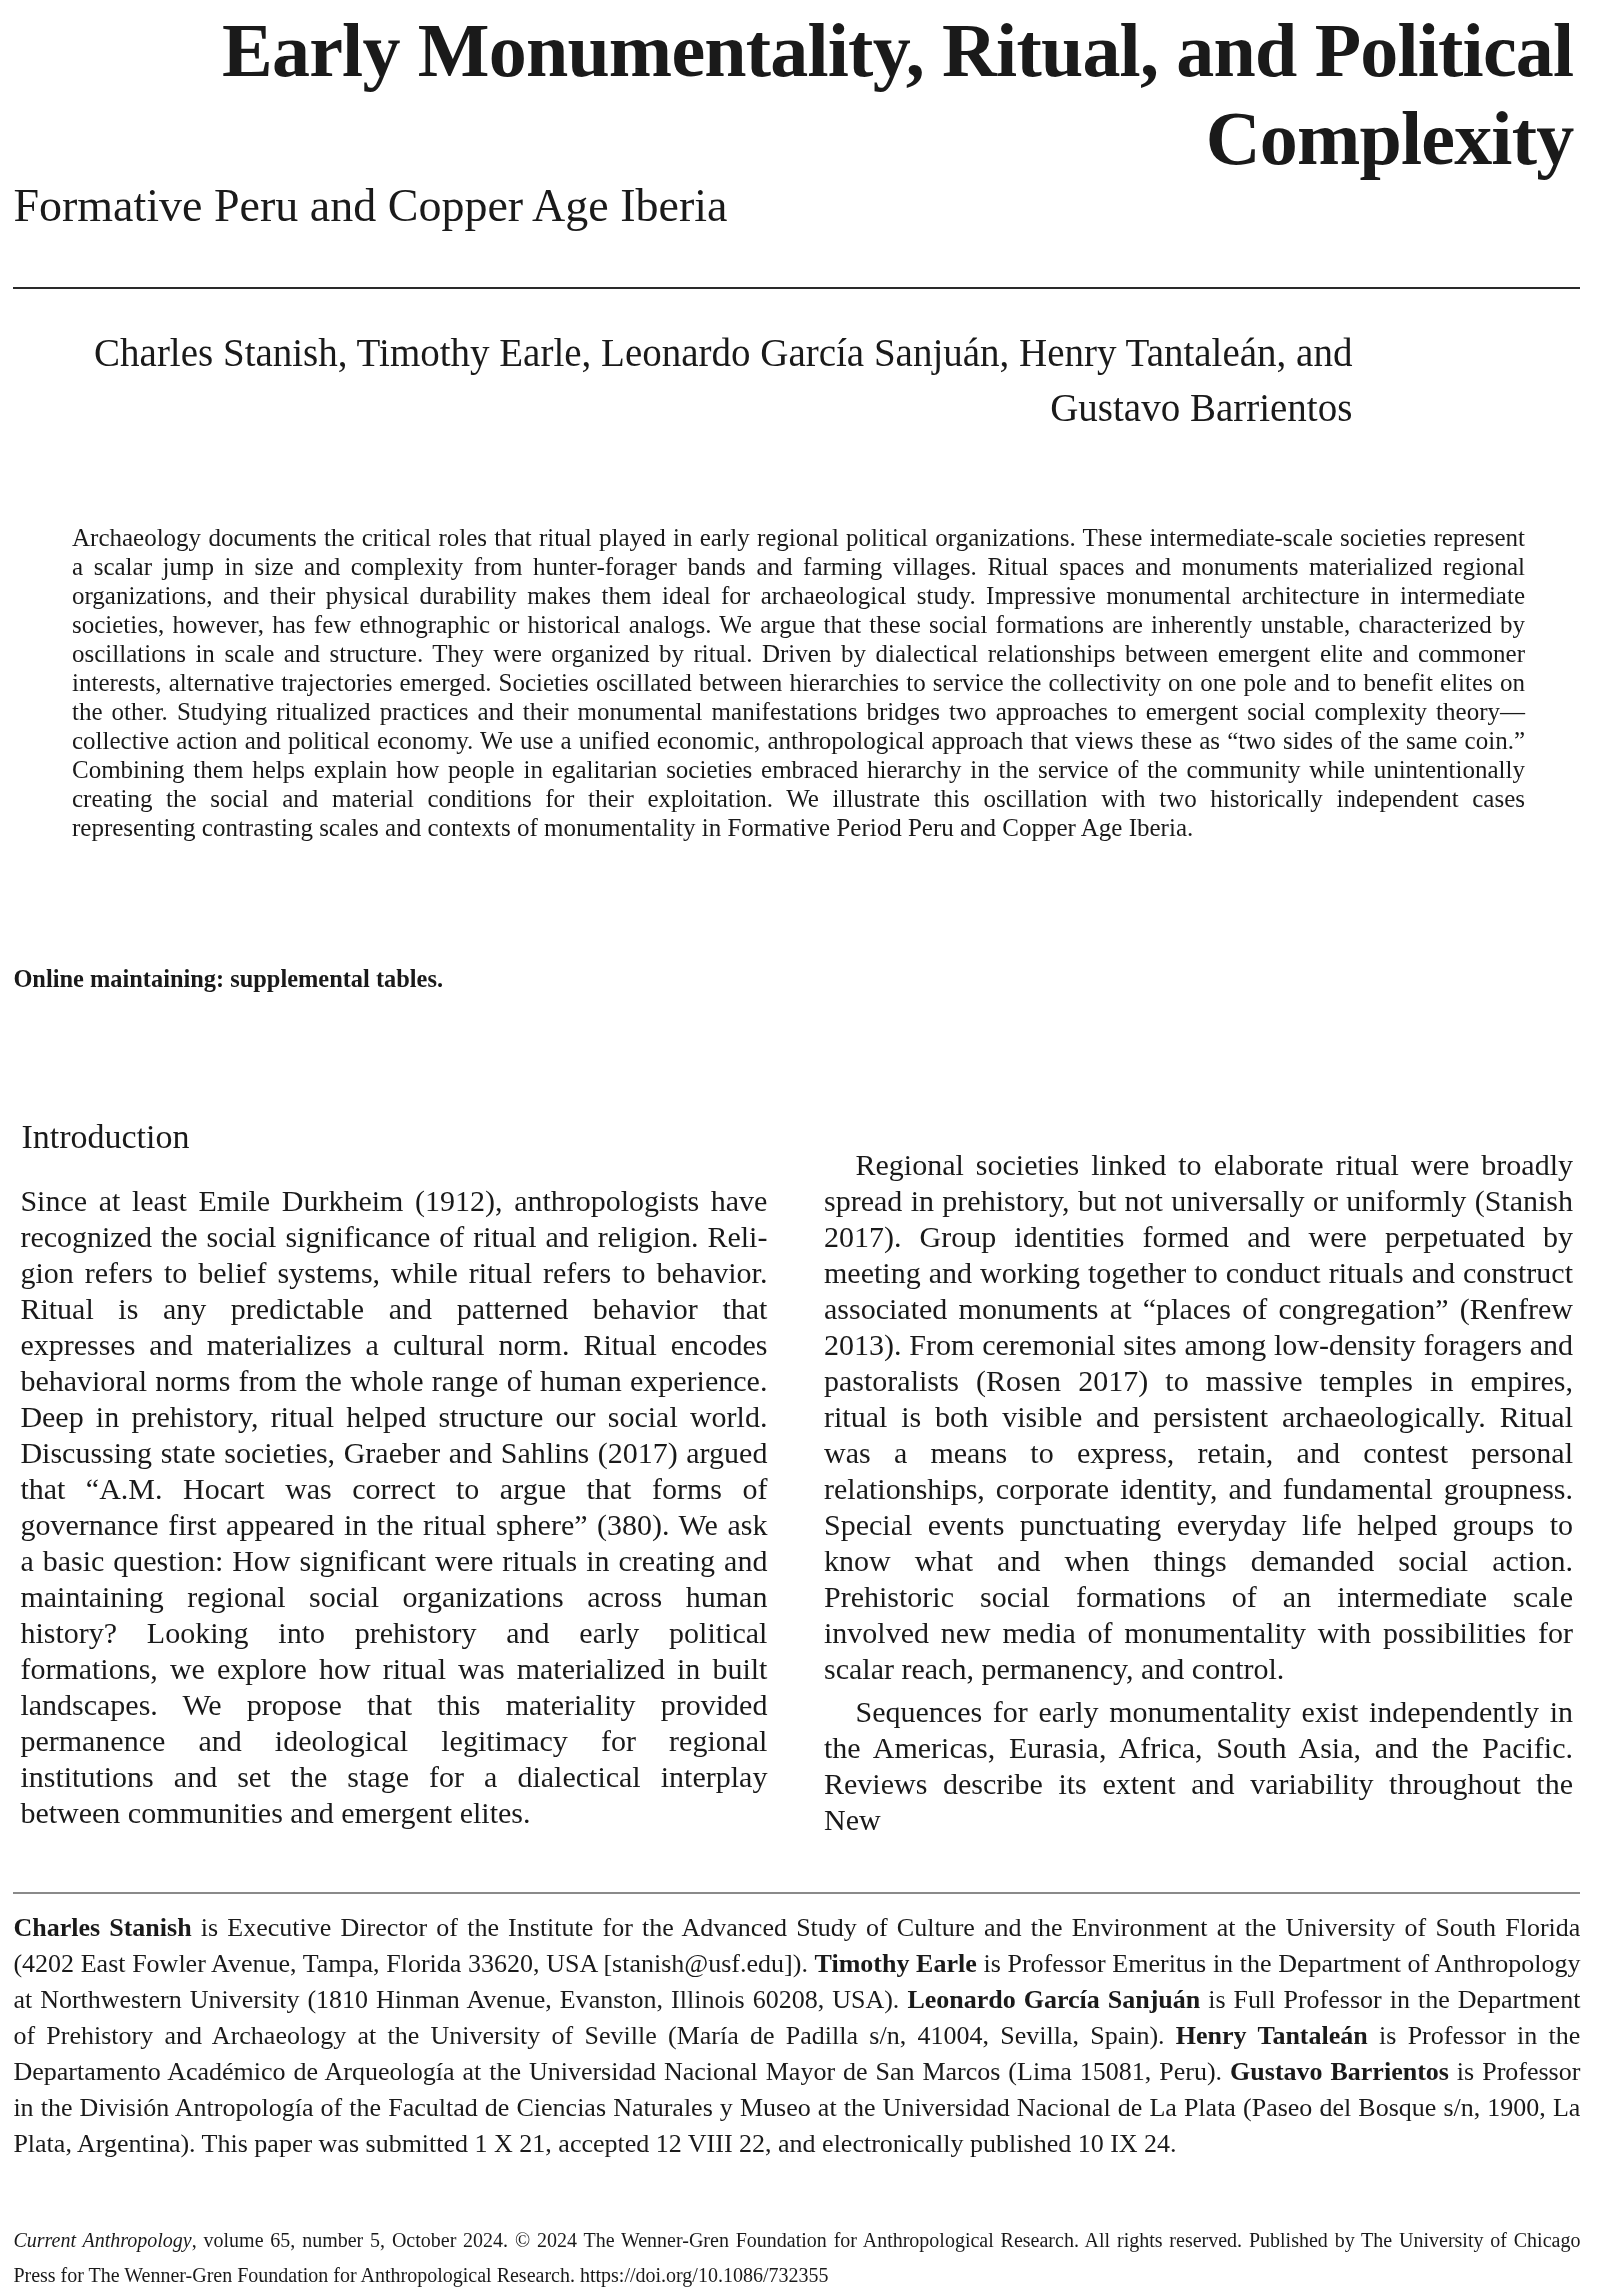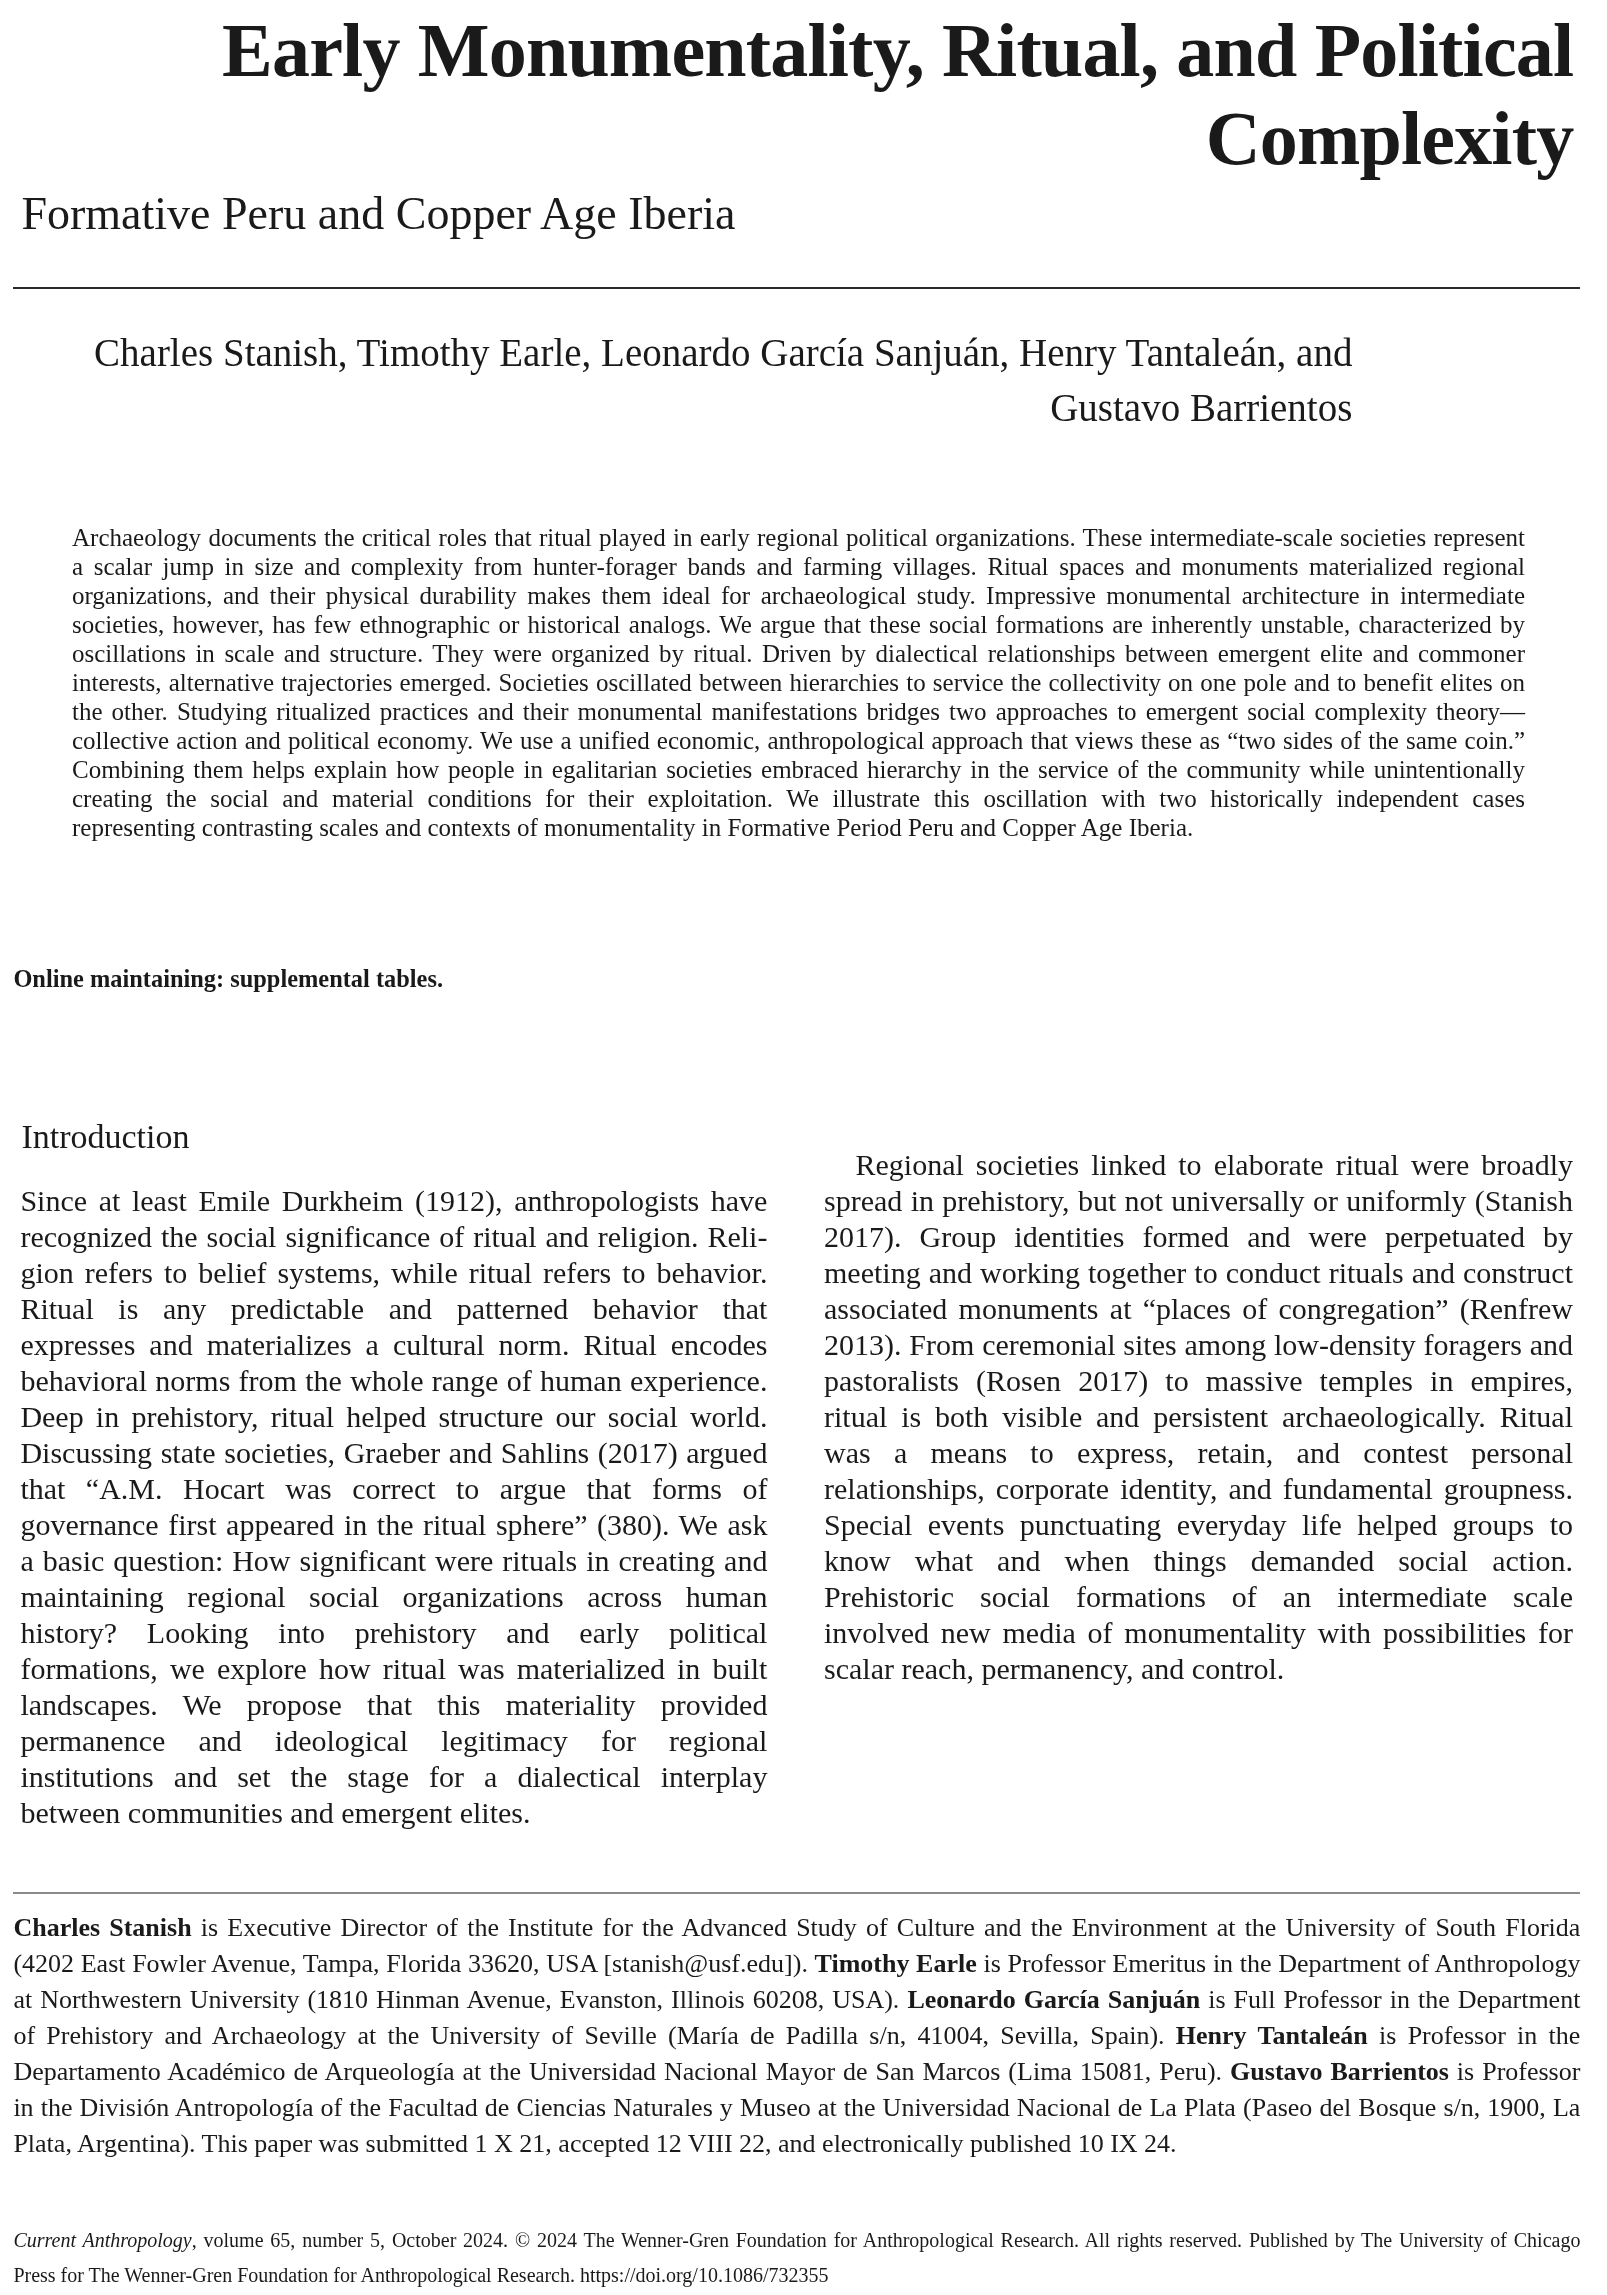--- a/index.html
+++ b/index.html
@@ -8,21 +8,21 @@
     color: #1a1a1a;
     font-family: "Liberation Serif", "DejaVu Serif", serif;
   }
   .abs { position: absolute; text-align: right; }
   .title {
     left: 13.4px; top: 6.3px; width: 1560px;
     font-size: 76px; line-height: 88px; font-weight: bold;
     letter-spacing: -0.8px; margin: 0;
   }
   .subtitle {
-    left: 13.4px; top: 178px; font-size: 46px; line-height: 55px; margin: 8px;
+    left: 13.4px; top: 178px; font-size: 46px; line-height: 55px; margin: 0;
     font-weight: normal;
   }
   .rule-top {
     left: 13.4px; top: 287px; width: 1567px; height: 2.4px; background: #2a2a2a;
   }
   .authors {
     left: 13.4px; top: 325px; width: 1339px;
     font-size: 39px; line-height: 55px;
   }
   .abstract {
@@ -71,20 +71,21 @@
 <div class="abs enh">Online maintaining: supplemental tables.</div>
 
 <h3 class="abs section-heading">Introduction</h3>
 
 <div class="abs col col-left">
   <p>Since at least Emile Durkheim (1912), anthropologists have recognized the social significance of ritual and religion. Reli­gion refers to belief systems, while ritual refers to behavior. Ritual is any predictable and patterned behavior that expresses and materializes a cultural norm. Ritual encodes behavioral norms from the whole range of human experience. Deep in prehistory, ritual helped structure our social world. Discussing state societies, Graeber and Sahlins (2017) argued that “A.M. Hocart was correct to argue that forms of governance first appeared in the ritual sphere” (380). We ask a basic question: How significant were rituals in creating and maintaining re­gional social organizations across human history? Looking into prehistory and early political formations, we explore how ritual was materialized in built landscapes. We propose that this materiality provided permanence and ideological legiti­macy for regional institutions and set the stage for a dialectical interplay between communities and emergent elites.</p>
 </div>
 
 <div class="abs col col-right">
   <p class="indent">Regional societies linked to elaborate ritual were broadly spread in prehistory, but not universally or uniformly (Stanish 2017). Group identities formed and were perpetuated by meet­ing and working together to conduct rituals and construct associated monuments at “places of congregation” (Renfrew 2013). From ceremonial sites among low-density foragers and pastoralists (Rosen 2017) to massive temples in empires, ritual is both visible and persistent archaeologically. Ritual was a means to express, retain, and contest personal relationships, corporate identity, and fundamental groupness. Special events punctuating everyday life helped groups to know what and when things demanded social action. Prehistoric social for­mations of an intermediate scale involved new media of mon­umentality with possibilities for scalar reach, permanency, and control.</p>
+  <p class="indent">Sequences for early monumentality exist independently in the Americas, Eurasia, Africa, South Asia, and the Pacific. Re­views describe its extent and variability throughout the New</p>
 </div>
 
 <div class="abs rule-notes"></div>
 <div class="abs notes">
   <b>Charles Stanish</b><span> is Executive Director of the Institute for the Advanced Study of Culture and the Environment at the University of South Florida (4202 East Fowler Avenue, Tampa, Florida 33620, USA [stanish@usf.edu]). </span><b>Timothy Earle</b><span> is Professor Emeritus in the Department of Anthropology at Northwestern University (1810 Hinman Avenue, Evanston, Illinois 60208, USA). </span><b>Leonardo García Sanjuán</b><span> is Full Professor in the Department of Prehistory and Archaeology at the University of Seville (María de Padilla s/n, 41004, Sevilla, Spain). </span><b>Henry Tantaleán</b><span> is Professor in the Departamento Académico de Arqueología at the Universidad Nacional Mayor de San Marcos (Lima 15081, Peru). </span><b>Gustavo Barrientos</b><span> is Professor in the División Antropología of the Facultad de Ciencias Naturales y Museo at the Universidad Nacional de La Plata (Paseo del Bosque s/n, 1900, La Plata, Argentina). This paper was submitted 1 X 21, accepted 12 VIII 22, and elec­tronically published 10 IX 24.</span>
 </div>
 
 <div class="abs journal">
   <i>Current Anthropology</i><span>, volume 65, number 5, October 2024. © 2024 The Wenner-Gren Foundation for Anthropological Research. All rights reserved. Published by The University of Chicago Press for The Wenner-Gren Foundation for Anthropological Research. https://doi.org/10.1086/732355</span>
 </div>

